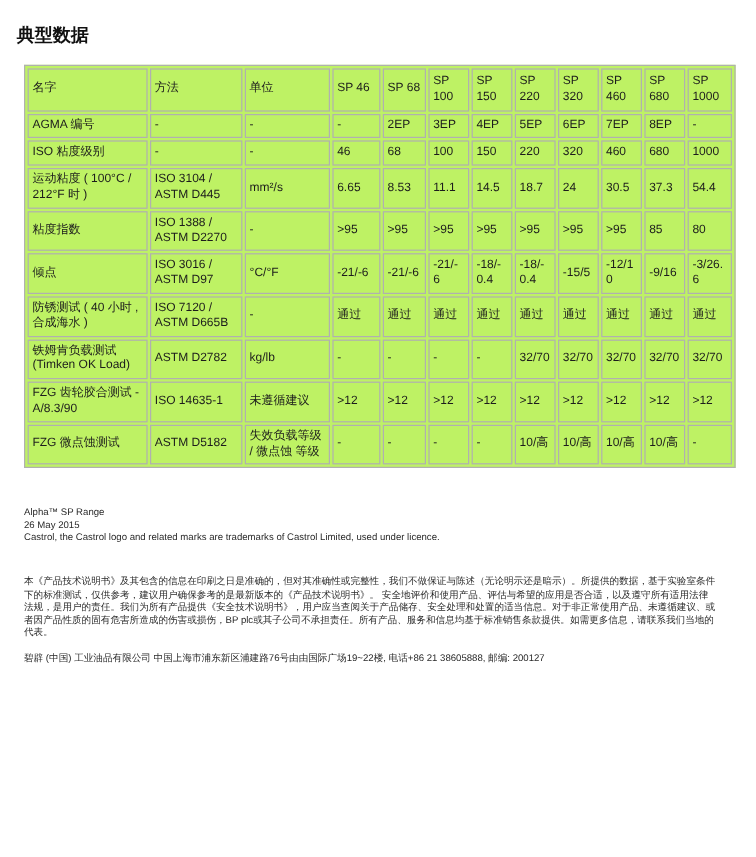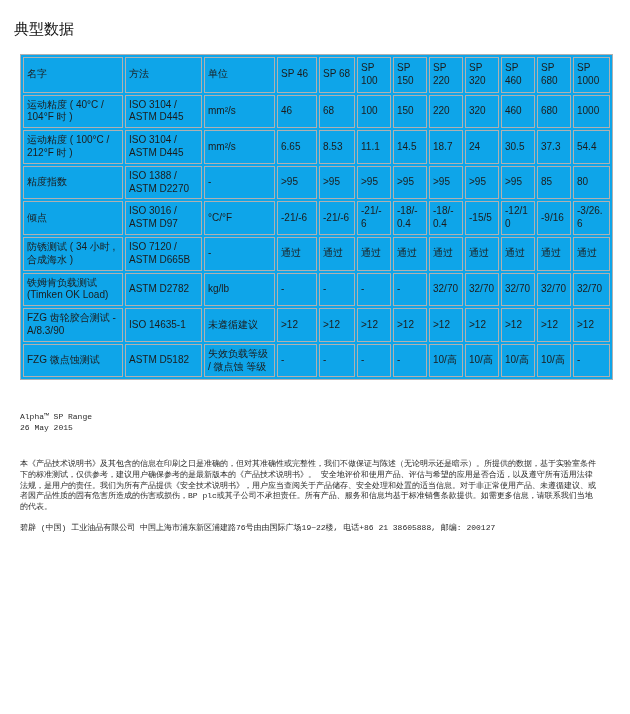--- a/index.html
+++ b/index.html
@@ -12,32 +12,32 @@
     height: 714px;
     font-family: "Liberation Sans", "DejaVu Sans", sans-serif;
     color: #1c1c1c;
     overflow: hidden;
   }
   .page {
     padding: 20px 18px 0 14px;
   }
   .page-title {
     font-size: 15px;
-    font-weight: normal;
+    font-weight: bold;
     margin: 0 0 15px 0;
     color: #111111;
   }
   table.data-table {
     table-layout: fixed;
     width: 589px;
     margin-left: 6px;
     border-collapse: separate;
     border-spacing: 2px;
     border: 1px solid #b0b0b0;
-    background: #0ea5e9;
+    background: #bef264;
   }
   table.data-table th,
   table.data-table td {
     border: 1px solid #b0b0b0;
     font-size: 10px;
     font-weight: normal;
     text-align: left;
     vertical-align: middle;
     padding: 3px 3px;
     line-height: 1.28;
@@ -58,21 +58,20 @@
   col.c-sp1000 { width: 37px; }
   .footer {
     margin: 32px 0 0 6px;
     width: 578px;
   }
   .footer p {
     margin: 0;
     font-size: 8px;
     line-height: 1.32;
     color: #2a2a2a;
-    font-family: Liberation Mono, monospace;
   }
   .footer .disclaimer { margin-top: 26px; }
   .footer .company    { margin-top: 11px; }
 </style>
 </head>
 <body>
 
 <div class="page">
 
   <h1 class="page-title">典型数据</h1>
@@ -103,23 +102,37 @@
           <th>SP 150</th>
           <th>SP 220</th>
           <th>SP 320</th>
           <th>SP 460</th>
           <th>SP 680</th>
           <th>SP 1000</th>
         </tr>
     </thead>
     <tbody>
         <tr>
-          <td>运动粘度 ( 40°C / 104°F 时 )</td>
-          <td>ISO 3104 / ASTM D445</td>
-          <td>mm²/s</td>
+          <td>AGMA 编号</td>
+          <td>-</td>
+          <td>-</td>
+          <td>-</td>
+          <td>2EP</td>
+          <td>3EP</td>
+          <td>4EP</td>
+          <td>5EP</td>
+          <td>6EP</td>
+          <td>7EP</td>
+          <td>8EP</td>
+          <td>-</td>
+        </tr>
+        <tr>
+          <td>ISO 粘度级别</td>
+          <td>-</td>
+          <td>-</td>
           <td>46</td>
           <td>68</td>
           <td>100</td>
           <td>150</td>
           <td>220</td>
           <td>320</td>
           <td>460</td>
           <td>680</td>
           <td>1000</td>
         </tr>
@@ -159,21 +172,21 @@
           <td>-21/-6</td>
           <td>-21/-6</td>
           <td>-18/-0.4</td>
           <td>-18/-0.4</td>
           <td>-15/5</td>
           <td>-12/10</td>
           <td>-9/16</td>
           <td>-3/26.6</td>
         </tr>
         <tr>
-          <td>防锈测试 ( 34 小时 , 合成海水 )</td>
+          <td>防锈测试 ( 40 小时 , 合成海水 )</td>
           <td>ISO 7120 / ASTM D665B</td>
           <td>-</td>
           <td>通过</td>
           <td>通过</td>
           <td>通过</td>
           <td>通过</td>
           <td>通过</td>
           <td>通过</td>
           <td>通过</td>
           <td>通过</td>
@@ -220,17 +233,18 @@
           <td>10/高</td>
           <td>10/高</td>
           <td>-</td>
         </tr>
       </tbody>
   </table>
 
   <div class="footer">
     <p>Alpha™ SP Range</p>
     <p>26 May 2015</p>
+    <p>Castrol, the Castrol logo and related marks are trademarks of Castrol Limited, used under licence.</p>
     <p class="disclaimer">本《产品技术说明书》及其包含的信息在印刷之日是准确的，但对其准确性或完整性，我们不做保证与陈述（无论明示还是暗示）。所提供的数据，基于实验室条件下的标准测试，仅供参考，建议用户确保参考的是最新版本的《产品技术说明书》。 安全地评价和使用产品、评估与希望的应用是否合适，以及遵守所有适用法律法规，是用户的责任。我们为所有产品提供《安全技术说明书》，用户应当查阅关于产品储存、安全处理和处置的适当信息。对于非正常使用产品、未遵循建议、或者因产品性质的固有危害所造成的伤害或损伤，BP plc或其子公司不承担责任。所有产品、服务和信息均基于标准销售条款提供。如需更多信息，请联系我们当地的代表。</p>
     <p class="company">碧辟 (中国) 工业油品有限公司 中国上海市浦东新区浦建路76号由由国际广场19~22楼, 电话+86 21 38605888, 邮编: 200127</p>
   </div>
 
 </div>
 
 </body></html>

